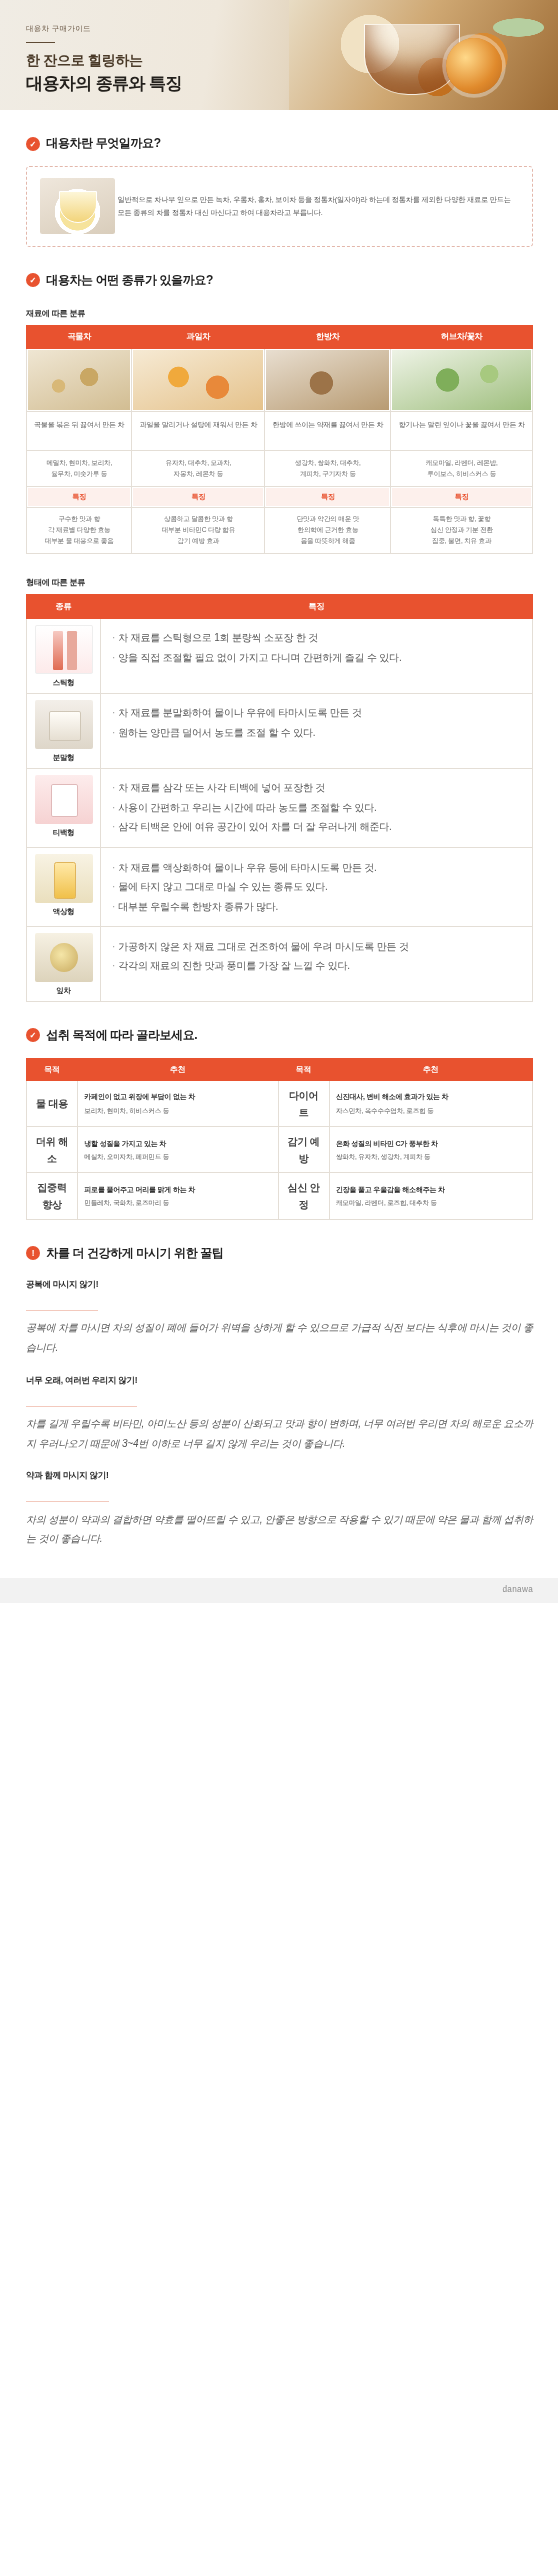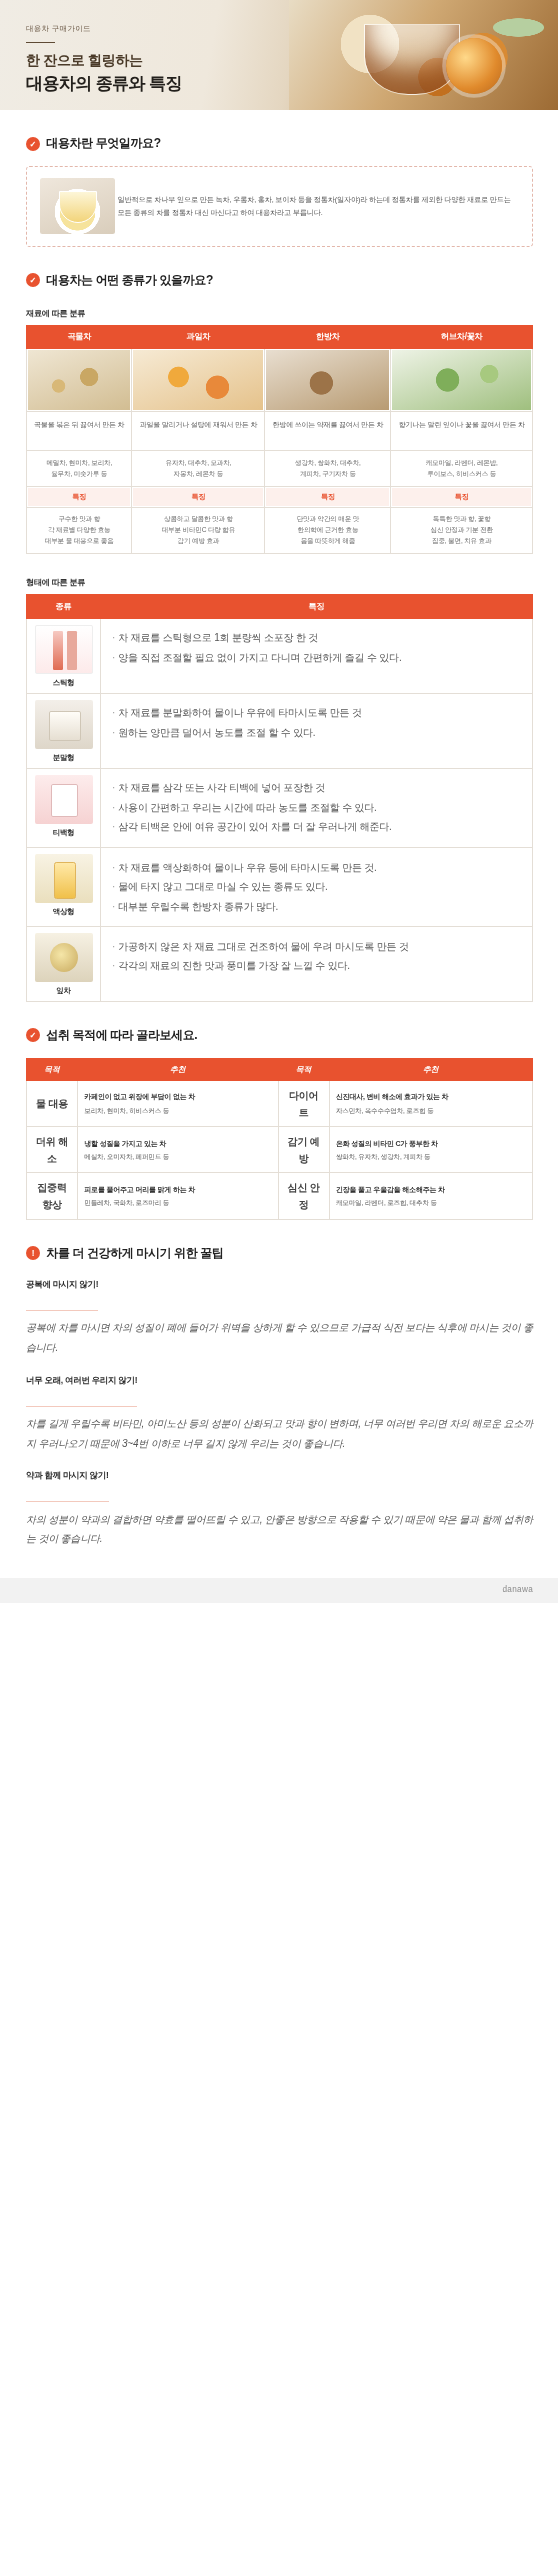--- a/index.html
+++ b/index.html
@@ -143,21 +143,21 @@
       background:linear-gradient(180deg,#ffe9a8,#f0c04a); border-radius:2.5px; border:0.6px solid #e0b55c; }
   .th-leaf { background:linear-gradient(180deg,#f6f1e3,#ddd3bb); position:relative; }
   .th-leaf:after{ content:""; position:absolute; left:15px; top:10px; width:28px; height:29px;
       border-radius:50%; background:radial-gradient(circle at 40% 40%,#f5e6a8,#c8a95e); }
   .form-name { font-size: 7.5px; font-weight:bold; color:#333; letter-spacing:-0.3px; }
   .form-desc { padding: 8.8px 10px; font-size: 10px; line-height: 1.95; color:#555; letter-spacing:-0.2px; }
   .form-desc div { position:relative; padding-left: 6.3px; }
   .form-desc div:before { content:"·"; position:absolute; left:0; top:0; color:#999; }
 
   
-  .pur-tbl th { background:#e8522f; color:#fff; font-size:7.8px; font-weight:bold; padding:5px 0; border:0.6px solid #e8522f;font-style:italic; }
+  .pur-tbl th { background:#e8522f; color:#fff; font-size:7.8px; font-weight:bold; padding:5px 0; border:0.6px solid #e8522f; }
   .pur-tbl td { border:0.6px solid #e4ded6; font-size:7px; line-height:1.7; padding: 5.6px 6.3px; color:#555; letter-spacing:-0.2px; }
   .pur-tbl td.k { text-align:center; font-weight:bold; color:#444; font-size:10px; background:#fff; width: 51px; }
   .pur-tbl td.v { font-size:6.6px; }
   .pur-tbl td.v b { display:block; color:#333; font-size:7px; font-weight:bold; margin-bottom:1.3px; }
 
   
   .tip { margin-top: 16.3px; }
   .tip-title {
     display:inline-block; font-size: 8.5px; font-weight:bold; color:#2b2b2b;
     letter-spacing:-0.3px; border-bottom: 1.3px solid #f3c9bd; padding-bottom: 19px; margin-bottom: 7.5px;

